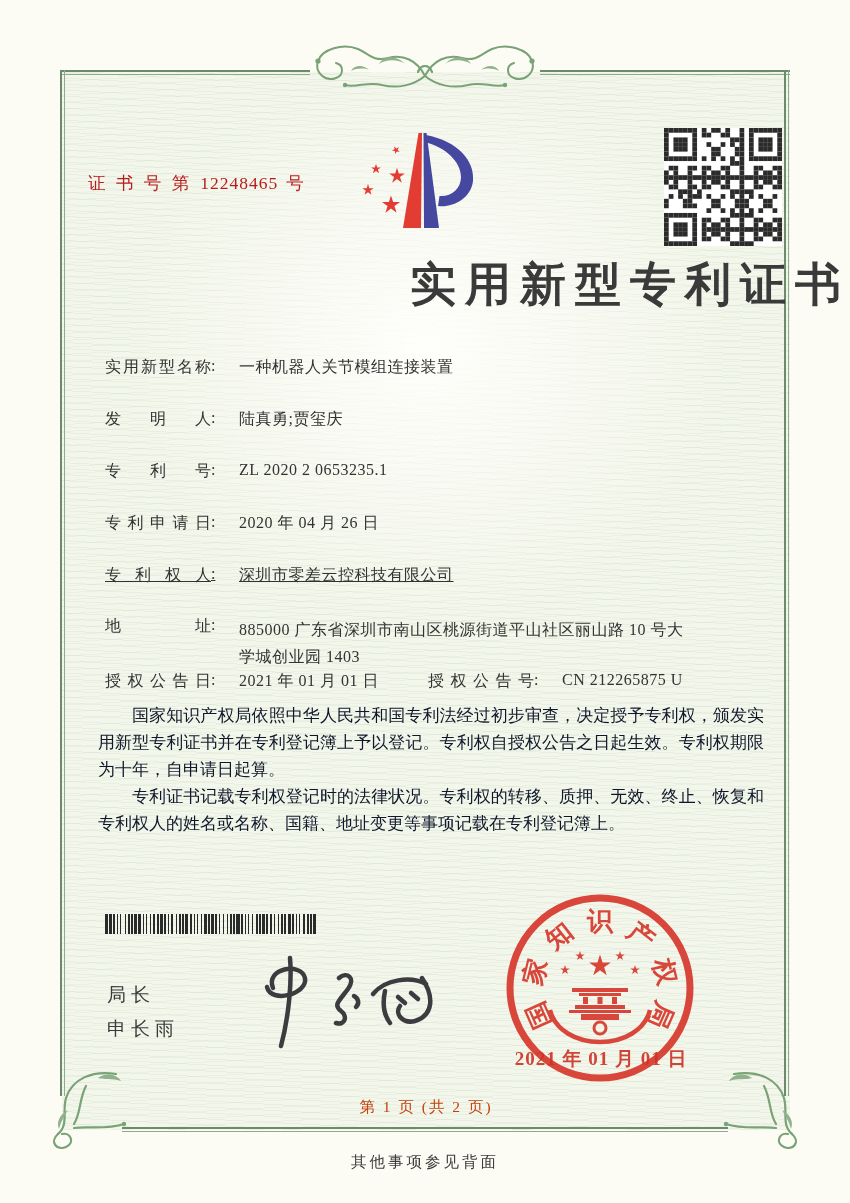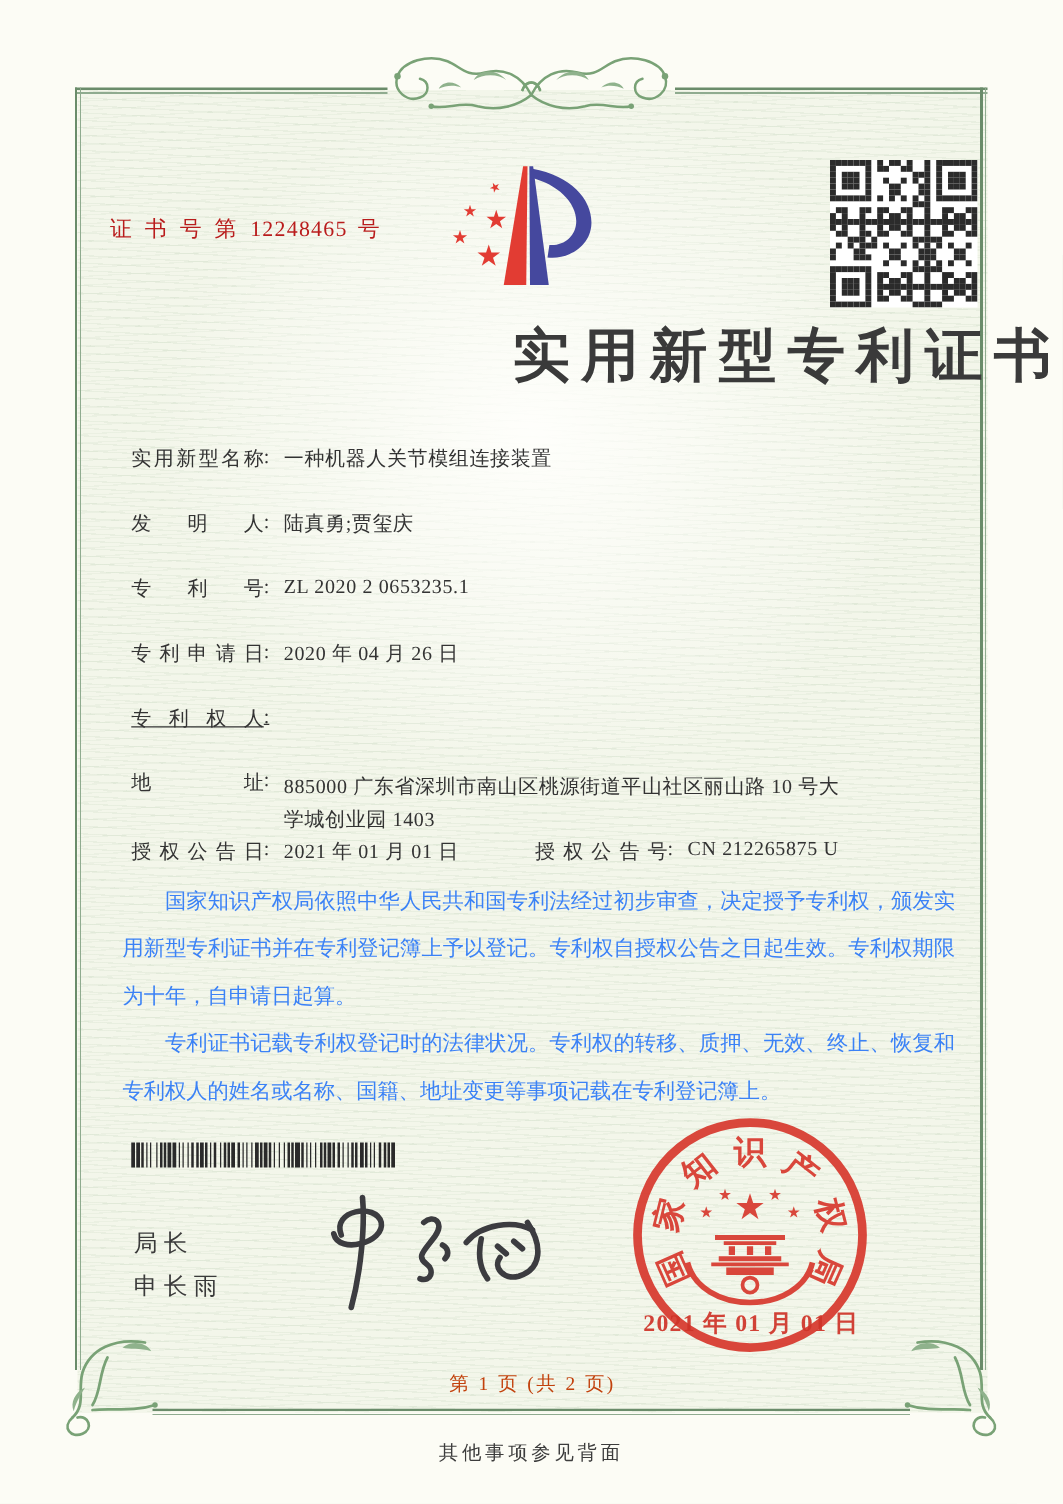--- a/index.html
+++ b/index.html
@@ -24,24 +24,24 @@
 
   .cert-number{left:88px;top:131px;font-size:17.5px;letter-spacing:3px;color:#b91c1c;margin-top:40px;}
   .cert-number .num{margin:0 8px;letter-spacing:1px;}
 
   .title{left:0;right:0;top:254px;text-align:right;font-size:46px;font-weight:bold;
     letter-spacing:9px;color:#3a3a3a;}
 
   .row{display:flex;align-items:flex-start;font-size:16px;color:#333;}
   .row .lbl{display:inline-block;width:106px;text-align:justify;text-align-last:justify;flex:none;}
   .row .col{flex:none;width:16px;}
-  .row .val{letter-spacing:0.5px;}
+  .row .val{letter-spacing:0.5px;margin-left:12px;}
   .row .val.addr{width:452px;line-height:27px;}
 
-  .paras{left:98px;top:702px;width:666px;font-size:17px;line-height:38px;color:#3b82f6;text-align:justify;}
+  .paras{left:98px;top:702px;width:666px;font-size:17px;line-height:27px;color:#0f172a;text-align:justify;}
   .paras p{margin:0;text-indent:2em;}
 
   .barcode{left:105px;top:914px;width:216px;height:20px;}
   .barcode span{position:absolute;top:0;bottom:0;background:#2a2a2a;}
 
   .comm{left:107px;font-size:19px;letter-spacing:5px;color:#3a3a3a;}
 
   .seal-date{left:512px;top:1046px;width:178px;text-align:center;font-size:19px;
     color:#cf3328;letter-spacing:1px;font-weight:bold;opacity:0.92;}
 
@@ -460,20 +460,21 @@
     <span class="val">ZL 2020 2 0653235.1</span>
 </div>
 <div class="abs row" style="left:105px;top:513px;">
   <span class="lbl">专利申请日</span>
     <span class="col">:</span>
     <span class="val">2020 年 04 月 26 日</span>
 </div>
 <div class="abs row" style="left:105px;top:565px;text-decoration:underline;">
   <span class="lbl">专利权人</span>
     <span class="col">:</span>
+    <span class="val">深圳市零差云控科技有限公司</span>
 </div>
 <div class="abs row" style="left:105px;top:616px;">
   <span class="lbl">地址</span>
     <span class="col">:</span>
     <span class="val addr">885000 广东省深圳市南山区桃源街道平山社区丽山路 10 号大学城创业园 1403</span>
 </div>
 <div class="abs row" style="left:105px;top:671px;">
   <span class="lbl">授权公告日</span>
     <span class="col">:</span>
     <span class="val">2021 年 01 月 01 日</span>

